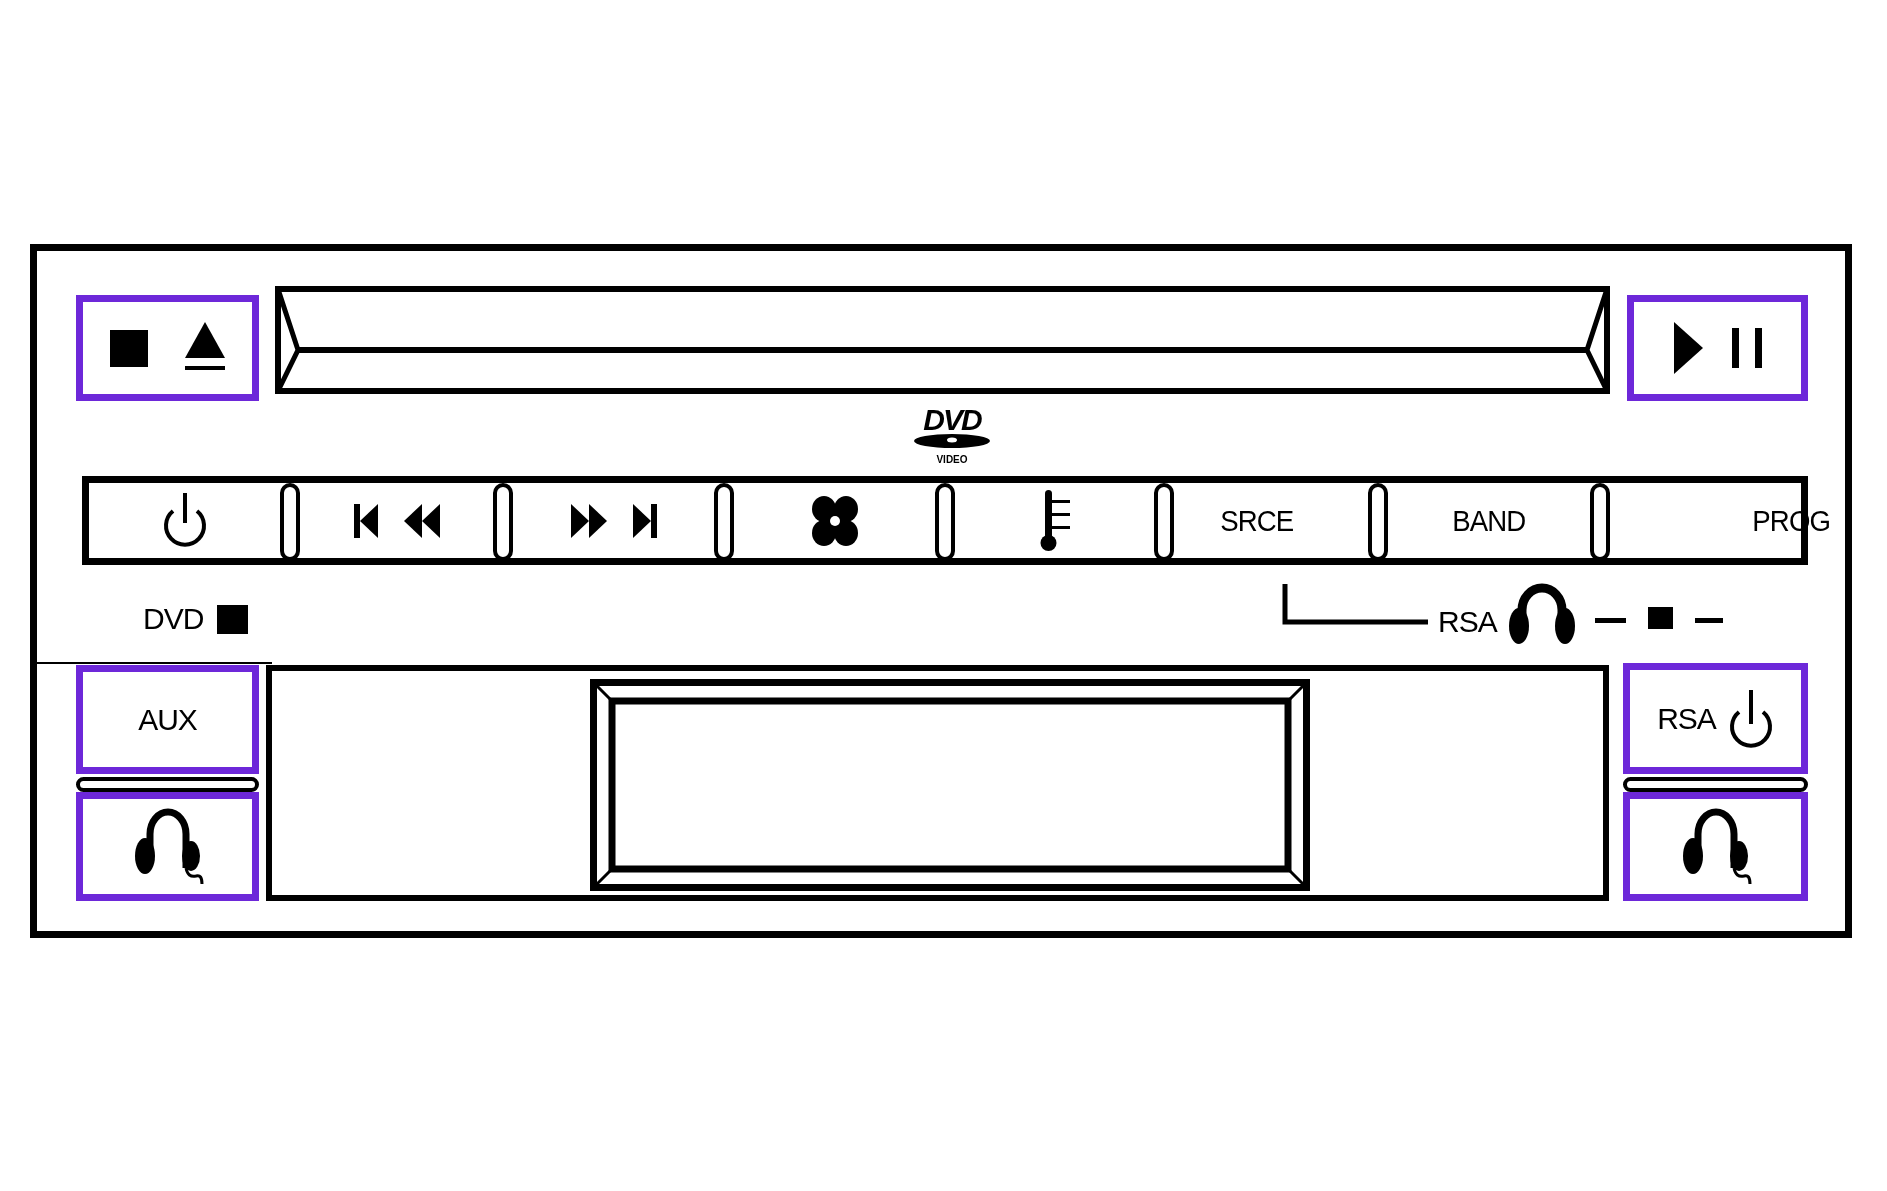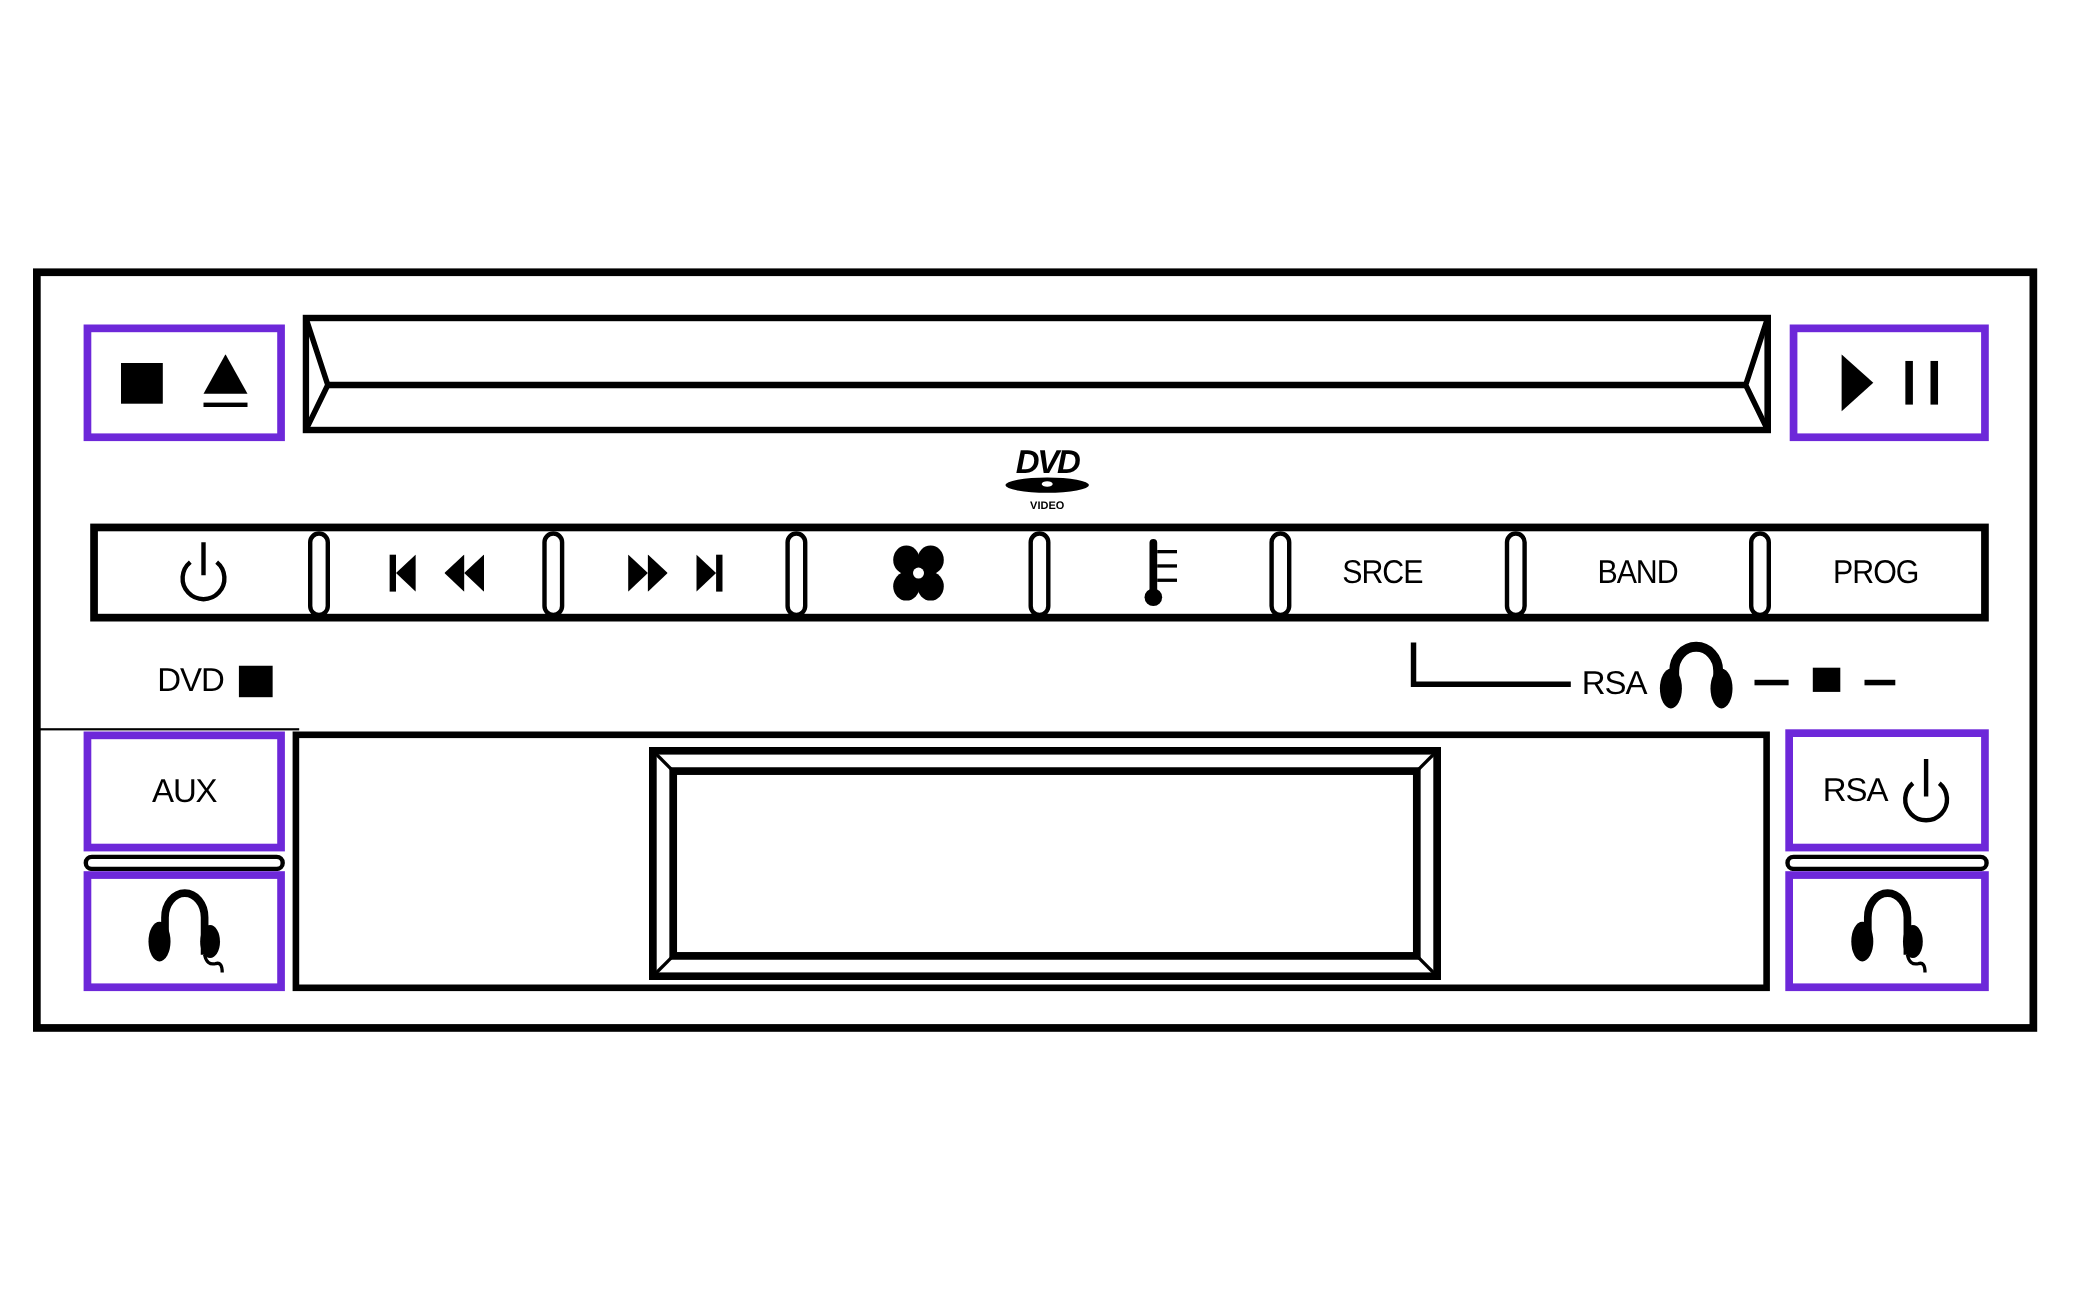--- a/index.html
+++ b/index.html
@@ -118,21 +118,21 @@
 <div class="abs seg" style="left:1174px;width:166px;">
   <span class="seg-label">SRCE</span>
 </div>
 <div class="abs pill" style="left:1368px;"></div>
 
 <div class="abs seg" style="left:1388px;width:202px;text-align:center;">
   <span class="seg-label">BAND</span>
 </div>
 <div class="abs pill" style="left:1590px;"></div>
 
-<div class="abs seg" style="left:1610px;width:191px;">
+<div class="abs seg" style="left:1696px;width:191px;">
   <span class="seg-label">PROG</span>
 </div>
 
 <div class="abs" style="left:143px;top:602px;height:34px;display:flex;align-items:center;gap:14px;">
   <span class="lbl">DVD</span>
   <svg width="31" height="29" viewBox="0 0 31 29">
       <rect width="31" height="29" fill="#000"></rect>
     </svg>
 </div>
 

